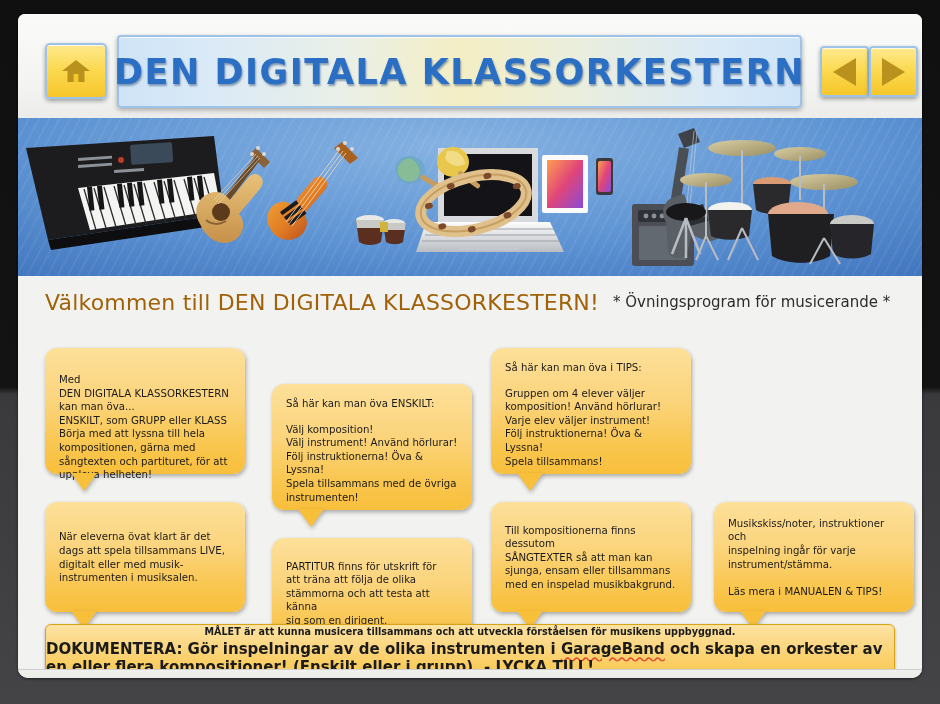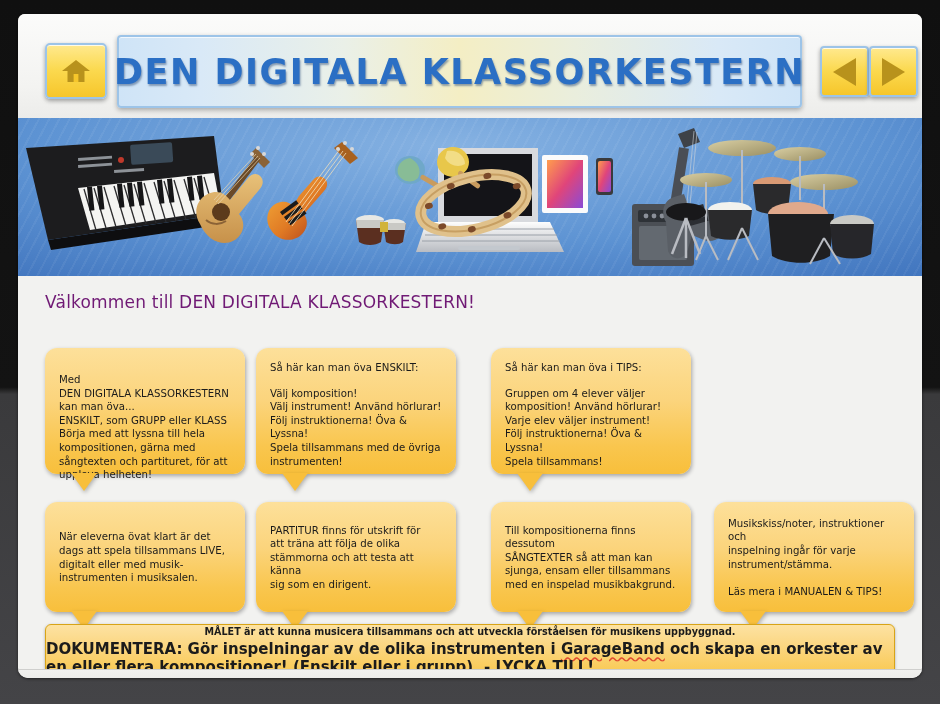--- a/index.html
+++ b/index.html
@@ -109,22 +109,22 @@
   
   #welcome-row {
     position: absolute;
     left: 0; top: 262px;
     width: 904px; height: 52px;
     background: #f2f2f0;
     display: flex; align-items: center;
   }
   #welcome-title {
     margin-left: 27px;
-    font-size: 17px;
-    color: #701a75;
+    font-size: 22px;
+    color: #a16207;
     font-family: "DejaVu Sans", sans-serif;
     letter-spacing: .2px;
     white-space: nowrap;
   }
   #welcome-sub {
     margin-left: 14px;
     font-size: 15px;
     color: #2c2c2c;
     font-family: "DejaVu Sans", sans-serif;
     white-space: nowrap;
@@ -160,21 +160,21 @@
     font-size: 10.2px;
     line-height: 13.6px;
     color: #1b1b1b;
     white-space: pre-line;
   }
   .bubble p.head { margin-bottom: 12px; }
 
   .row1 { top: 22px; height: 126px; }
   .row2 { top: 176px; height: 110px; }
   .col1 { left: 27px; }
-  .col2 { left: 238px; }
+  .col2 { left: 254px; margin-top: 36px; }
   .col3 { left: 473px; }
   .col4 { left: 696px; }
   .bubble.row2 { display:flex; align-items:center; }
 
   
   #goal-banner {
     position: absolute;
     left: 27px; top: 610px;
     width: 850px; height: 52px;
     box-sizing: border-box;
@@ -497,20 +497,21 @@
               <line x1="806" y1="120" x2="822" y2="146"></line>
             <line x1="688" y1="118" x2="678" y2="142"></line>
               <line x1="688" y1="118" x2="700" y2="142"></line>
           </g>
         </g>
       </svg>
     </div>
 
     <div id="welcome-row">
       <div id="welcome-title">Välkommen till DEN DIGITALA KLASSORKESTERN!</div>
+      <div id="welcome-sub">* Övningsprogram för musicerande *</div>
     </div>
 
     <div id="bubble-area">
 
       <div class="bubble row1 col1">
         <p class="head"></p>
         <p>Med
 DEN DIGITALA KLASSORKESTERN
 kan man öva...
 ENSKILT, som GRUPP eller KLASS

